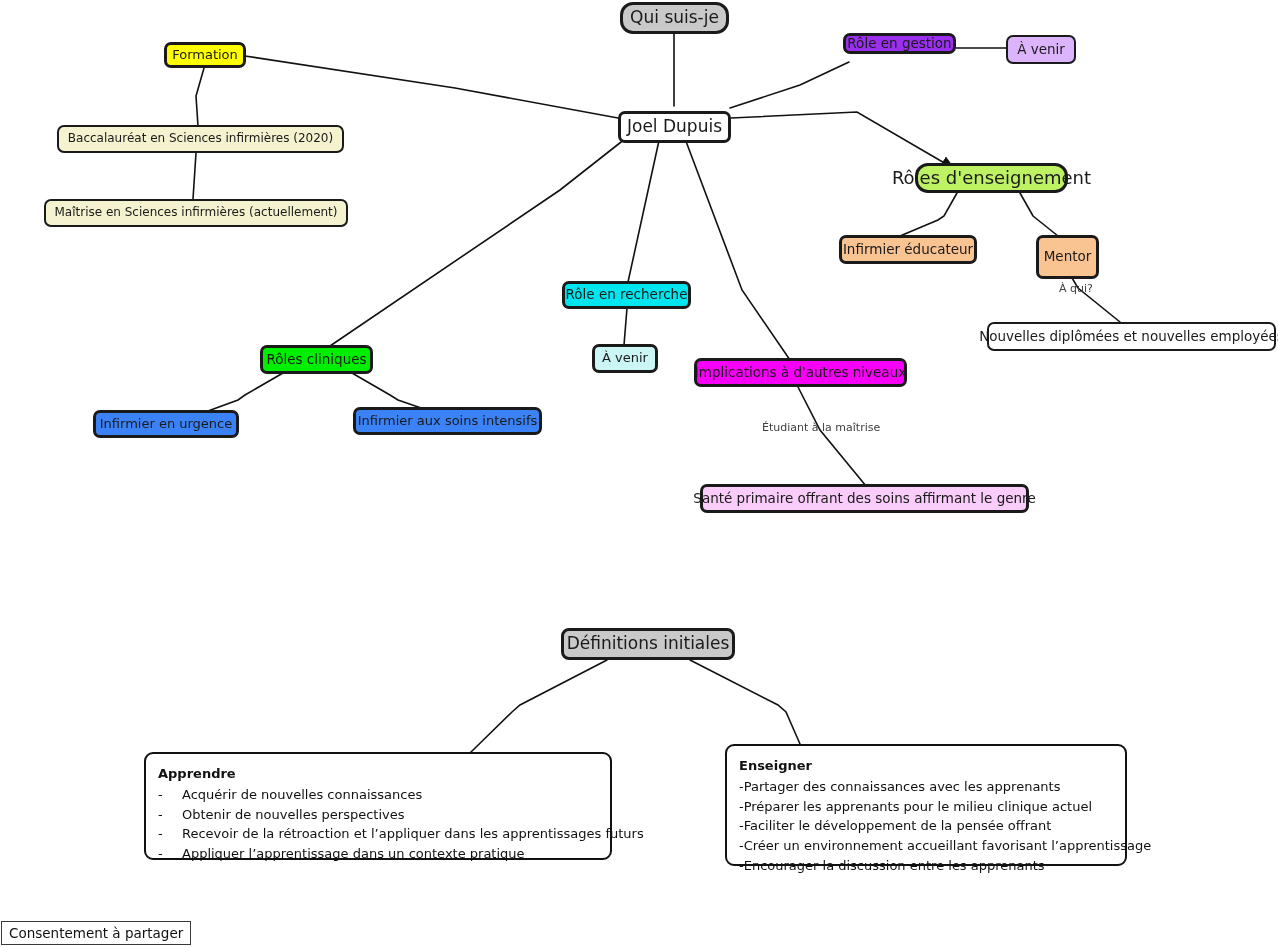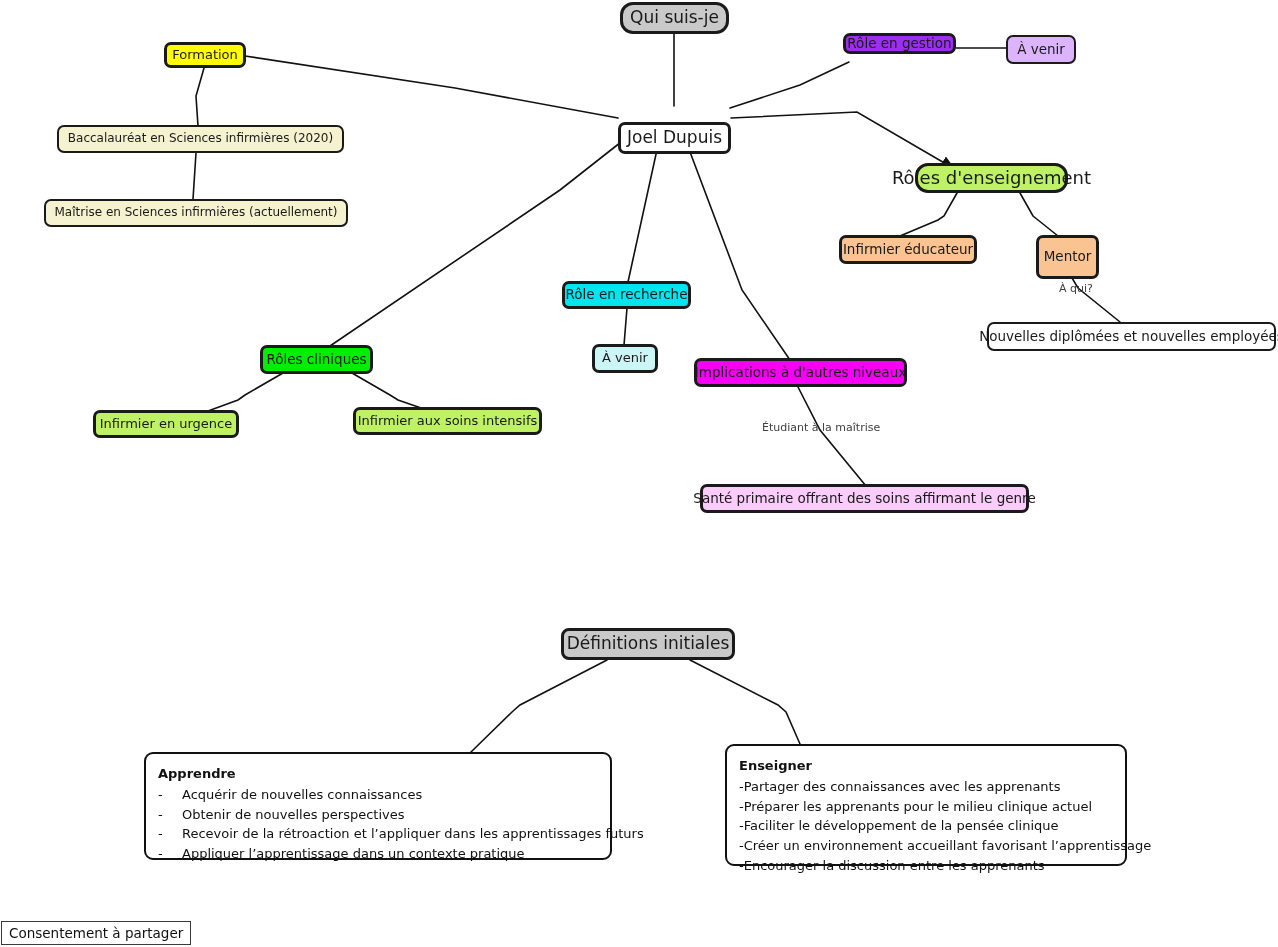--- a/index.html
+++ b/index.html
@@ -21,21 +21,21 @@
   .node.thick{border-width:3px;}
   .node.root{background:#c9c9c9;font-size:17px;border-radius:8px;}
   .node.person{background:#ffffff;font-size:17px;}
   .node.yellow{background:#ffff00;font-size:13px;}
   .node.cream{background:#f4f2cf;font-size:12px;}
   .node.purple{background:#9a2ff0;font-size:13.5px;}
   .node.lilac{background:#dcb4fb;font-size:13.5px;}
   .node.orange{background:#bef264;font-size:18px;border-radius:13px;}
   .node.peach{background:#fac392;font-size:13.5px;}
   .node.green{background:#00ee00;font-size:13.5px;}
-  .node.mint{background:#bef264;font-size:13px;}
+  .node.mint{background:#3b82f6;font-size:13px;}
   .node.cyan{background:#00e5ee;font-size:13.5px;}
   .node.palecyan{background:#ccf5f5;font-size:13px;}
   .node.magenta{background:#f700f7;font-size:13.5px;}
   .node.pink{background:#f9ccf9;font-size:13.5px;}
   .node.plain{background:#ffffff;font-size:13.5px;}
 
   .edge-label{
     position:absolute;z-index:4;font-size:11px;color:#404040;
     background:transparent;white-space:nowrap;
   }
@@ -109,21 +109,21 @@
       <path d="M607,660 L520,705 L512,712 L470,753"></path>
 
       <path d="M690,660 L778,705 L786,712 L800,744"></path>
     </g>
   </svg>
 
   <div class="node root thick" style="left:620px;top:2px;width:109px;height:32px;border-radius:13px;">
     <span>Qui suis-je</span>
   </div>
 
-  <div class="node person thick" style="left:618px;top:122px;width:113px;height:32px;">
+  <div class="node person thick" style="left:618px;top:111px;width:113px;height:32px;">
     <span>Joel Dupuis</span>
   </div>
 
   <div class="node yellow thick" style="left:164px;top:42px;width:82px;height:26px;">
     <span>Formation</span>
   </div>
 
   <div class="node cream" style="left:57px;top:125px;width:287px;height:28px;">
     <span>Baccalauréat en Sciences infirmières (2020)</span>
   </div>
@@ -216,21 +216,21 @@
           <span>Appliquer l’apprentissage dans un contexte pratique</span>
         </li>
     </ul>
   </div>
 
   <div class="textbox" style="left:725px;top:744px;width:402px;height:122px;">
     <div class="tb-title">Enseigner</div>
     <ul class="tb-list tight">
       <li>-Partager des connaissances avec les apprenants</li>
       <li>-Préparer les apprenants pour le milieu clinique actuel</li>
-      <li>-Faciliter le développement de la pensée clinique</li>
+      <li>-Faciliter le développement de la pensée offrant</li>
       <li>-Créer un environnement accueillant favorisant l’apprentissage</li>
       <li>-Encourager la discussion entre les apprenants</li>
     </ul>
   </div>
 
   <div id="consent">
     <span>Consentement à partager</span>
   </div>
 
 </div>

